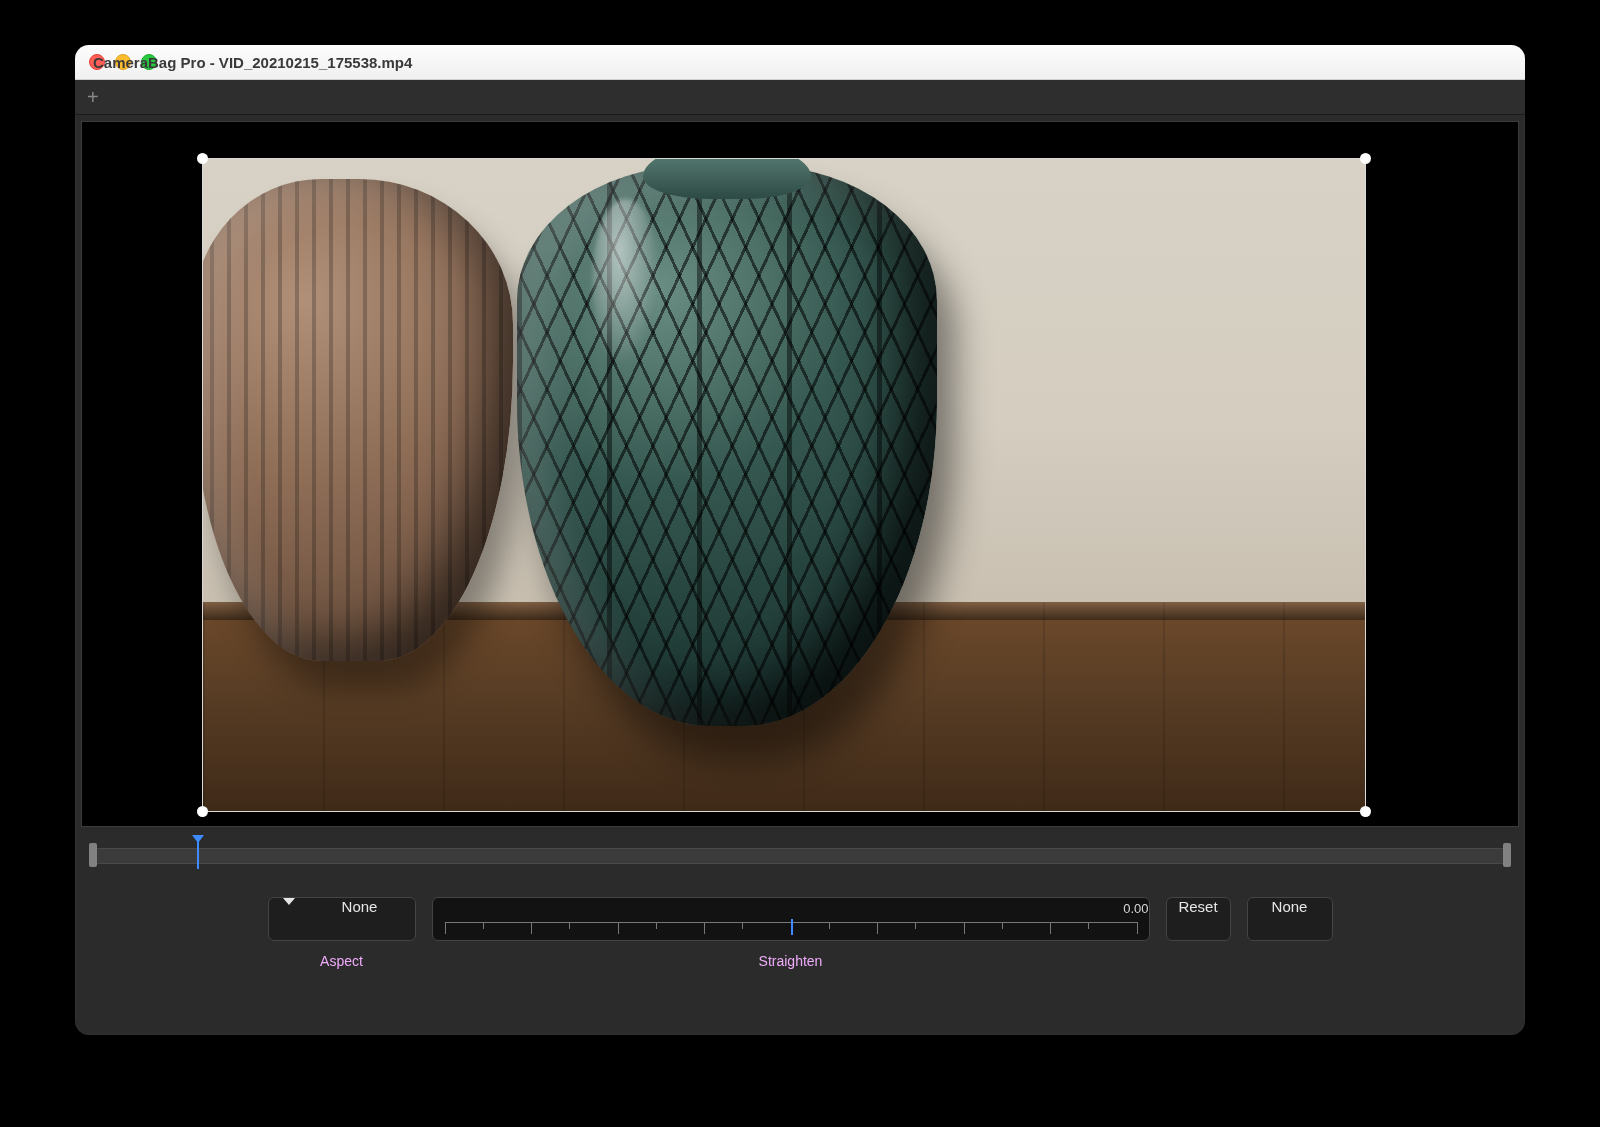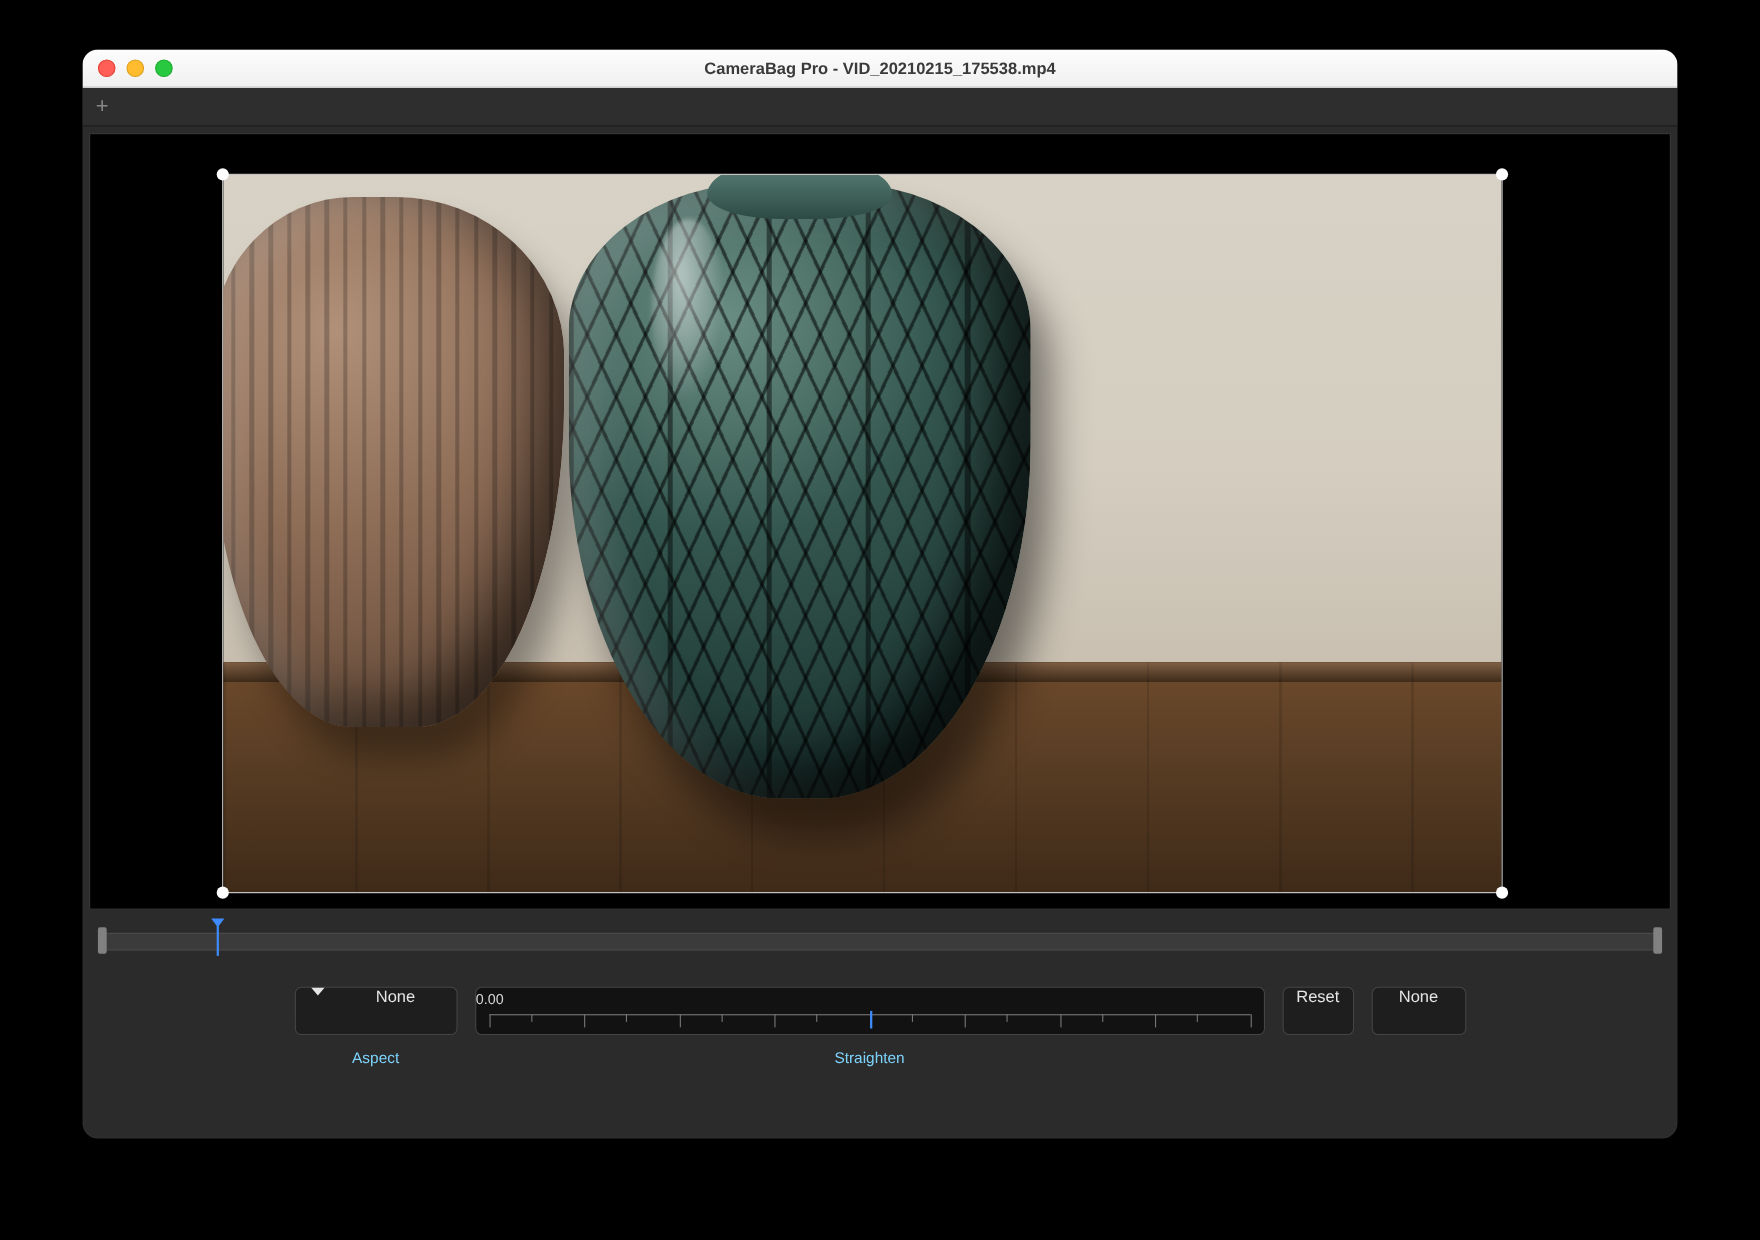--- a/index.html
+++ b/index.html
@@ -42,22 +42,22 @@
     width: 14px;
     height: 14px;
     border-radius: 50%;
   }
   .tl.red    { background:#ff5f57; border:0.5px solid #e24035; }
   .tl.yellow { background:#febc2e; border:0.5px solid #dfa11e; }
   .tl.green  { background:#28c840; border:0.5px solid #1bac2c; }
 
   .titlebar .title {
     position: absolute;
-    left: 0; right: 0;
-    text-align: center;
+    left: 18px; right: 0;
+    text-align: left;
     font-size: 15px;
     font-weight: 600;
     color: #3a3a3a;
     pointer-events: none;
   }
 
   .tabbar {
     height: 34px;
     background: #2e2e2e;
     border-bottom: 1px solid #1a1a1a;
@@ -225,21 +225,21 @@
   }
 
   .ctrl-group {
     display:flex;
     flex-direction:column;
     align-items:center;
     gap: 12px;
   }
   .ctrl-label {
     font-size: 14px;
-    color: #7dd3fc;
+    color: #f0abfc;
   }
 
   .btn {
     height: 44px;
     background: #1e1e1e;
     border: 1px solid #444;
     border-radius: 6px;
     color: #e6e6e6;
     font-size: 15px;
     display:flex;
@@ -271,21 +271,21 @@
     height: 44px;
     background: #121212;
     border: 1px solid #444;
     border-radius: 6px;
     position: relative;
     box-sizing:border-box;
   }
   .straighten .value {
     position:absolute;
     left:0; right:0; top: 3px;
-    text-align:left;
+    text-align:right;
     color:#d6d6d6;
     font-size: 13px;
   }
   .straighten .scale {
     position:absolute;
     left: 12px; right: 12px;
     top: 24px;
     height: 14px;
   }
   .straighten .baseline {

